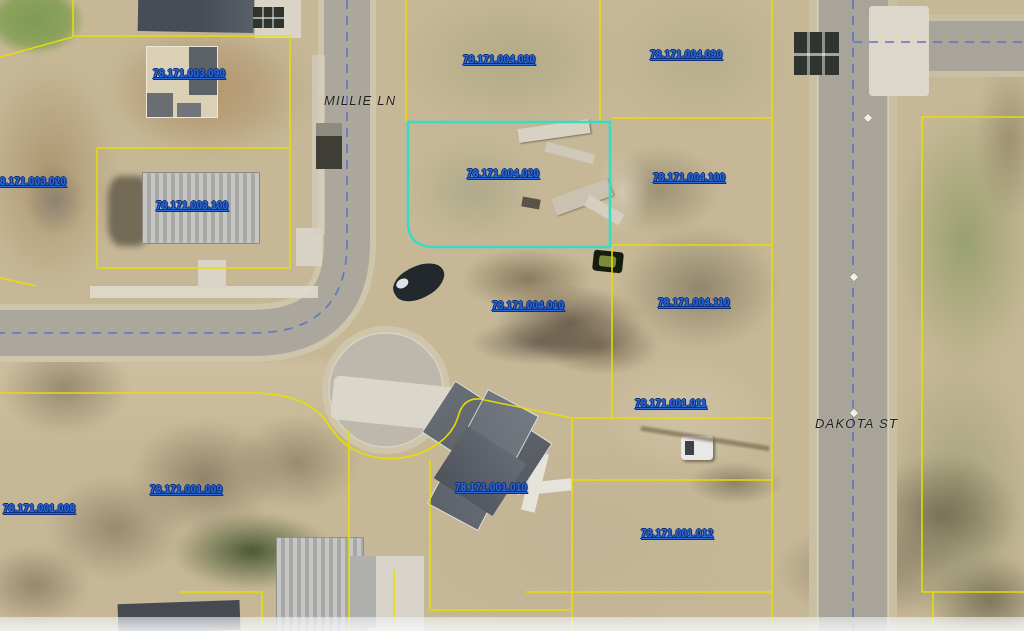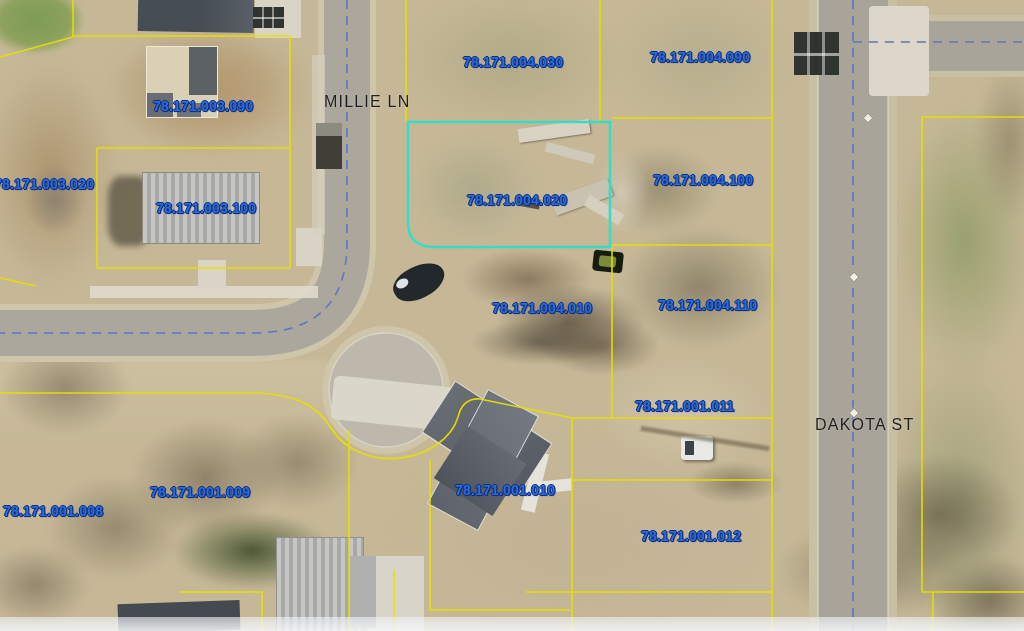--- a/index.html
+++ b/index.html
@@ -1,26 +1,26 @@
 <!DOCTYPE html>
 <html><head>
 <meta charset="utf-8">
 <style>
   html,body{margin:0;padding:0;background:#222;}
   .stage{position:relative;width:1024px;height:631px;overflow:hidden;
          font-family:"Liberation Sans", sans-serif;background:#c6b897;}
   .p{position:absolute;border-radius:50%;}
   .rect{position:absolute;}
   svg{position:absolute;left:0;top:0;}
-  .plabel{position:absolute;font-size:14px;font-weight:bold;letter-spacing:.2px;
+  .plabel{position:absolute;font-size:10px;font-weight:bold;letter-spacing:.2px;
           color:#2d6bd8;white-space:nowrap;cursor:pointer;
-          text-shadow:-1px 0 0 #0d2f7e,1px 0 0 #0d2f7e,0 -1px 0 #0d2f7e,0 1px 0 #0d2f7e,1px 1px 1px #0d2f7e;}
+          text-shadow:-1px 0 0 #0d2f7e,1px 0 0 #0d2f7e,0 -1px 0 #0d2f7e,0 1px 0 #0d2f7e,1px 1px 1px #0d2f7e;text-decoration:underline;}
   .plabel.hl{color:#2d6bd8;}
-  .street{position:absolute;font-size:16px;color:#1f1f1f;letter-spacing:1.2px;
-          white-space:nowrap;text-shadow:0 0 2px rgba(235,230,215,.5);}
+  .street{position:absolute;font-size:13px;color:#1f1f1f;letter-spacing:1.2px;
+          white-space:nowrap;text-shadow:0 0 2px rgba(235,230,215,.5);font-style:italic;}
   .diamond{position:absolute;width:6px;height:6px;background:#f1eee3;border:1px solid #8d8a78;transform:rotate(45deg);}
   .bottombar{position:absolute;left:0;top:617px;width:1024px;height:14px;
              background:linear-gradient(180deg,rgba(236,239,242,.62),rgba(245,247,249,.88));}
   .shedgrid{background:#30342e;
             background-image:linear-gradient(0deg,transparent 45%,rgba(255,255,255,.55) 45%,rgba(255,255,255,.55) 52%,transparent 52%),
                              linear-gradient(90deg,transparent 30%,rgba(255,255,255,.45) 30%,rgba(255,255,255,.45) 36%,transparent 36%,transparent 62%,rgba(255,255,255,.45) 62%,rgba(255,255,255,.45) 68%,transparent 68%);}
   .corr{background:repeating-linear-gradient(90deg,#c6c6c4 0 4px,#a8a8a6 4px 8px);}
 </style>
 </head>
 <body>
@@ -136,26 +136,26 @@
       <path d="M347,0 V243 Q347,333 252,333 H0"></path>
       <path d="M853,0 V631"></path>
       <path d="M853,42 H1024"></path>
     </g>
   </svg>
 
   <div class="diamond" style="left:864px;top:114px;"></div>
   <div class="diamond" style="left:850px;top:273px;"></div>
   <div class="diamond" style="left:850px;top:409px;"></div>
 
-  <div class="plabel" style="left:153px;top:98px;">78.171.003.090</div>
+  <div class="plabel" style="left:153px;top:68px;">78.171.003.090</div>
   <div class="plabel" style="left:-6px;top:176px;">78.171.003.020</div>
   <div class="plabel" style="left:156px;top:200px;">78.171.003.100</div>
   <div class="plabel" style="left:463px;top:54px;">78.171.004.030</div>
   <div class="plabel" style="left:650px;top:49px;">78.171.004.090</div>
-  <div class="plabel hl" style="left:467px;top:192px;">78.171.004.020</div>
+  <div class="plabel hl" style="left:467px;top:168px;">78.171.004.020</div>
   <div class="plabel" style="left:653px;top:172px;">78.171.004.100</div>
   <div class="plabel" style="left:492px;top:300px;">78.171.004.010</div>
   <div class="plabel" style="left:658px;top:297px;">78.171.004.110</div>
   <div class="plabel" style="left:635px;top:398px;">78.171.001.011</div>
   <div class="plabel" style="left:150px;top:484px;">78.171.001.009</div>
   <div class="plabel" style="left:3px;top:503px;">78.171.001.008</div>
   <div class="plabel" style="left:455px;top:482px;">78.171.001.010</div>
   <div class="plabel" style="left:641px;top:528px;">78.171.001.012</div>
 
   <div class="street" style="left:324px;top:93px;">MILLIE LN</div>

